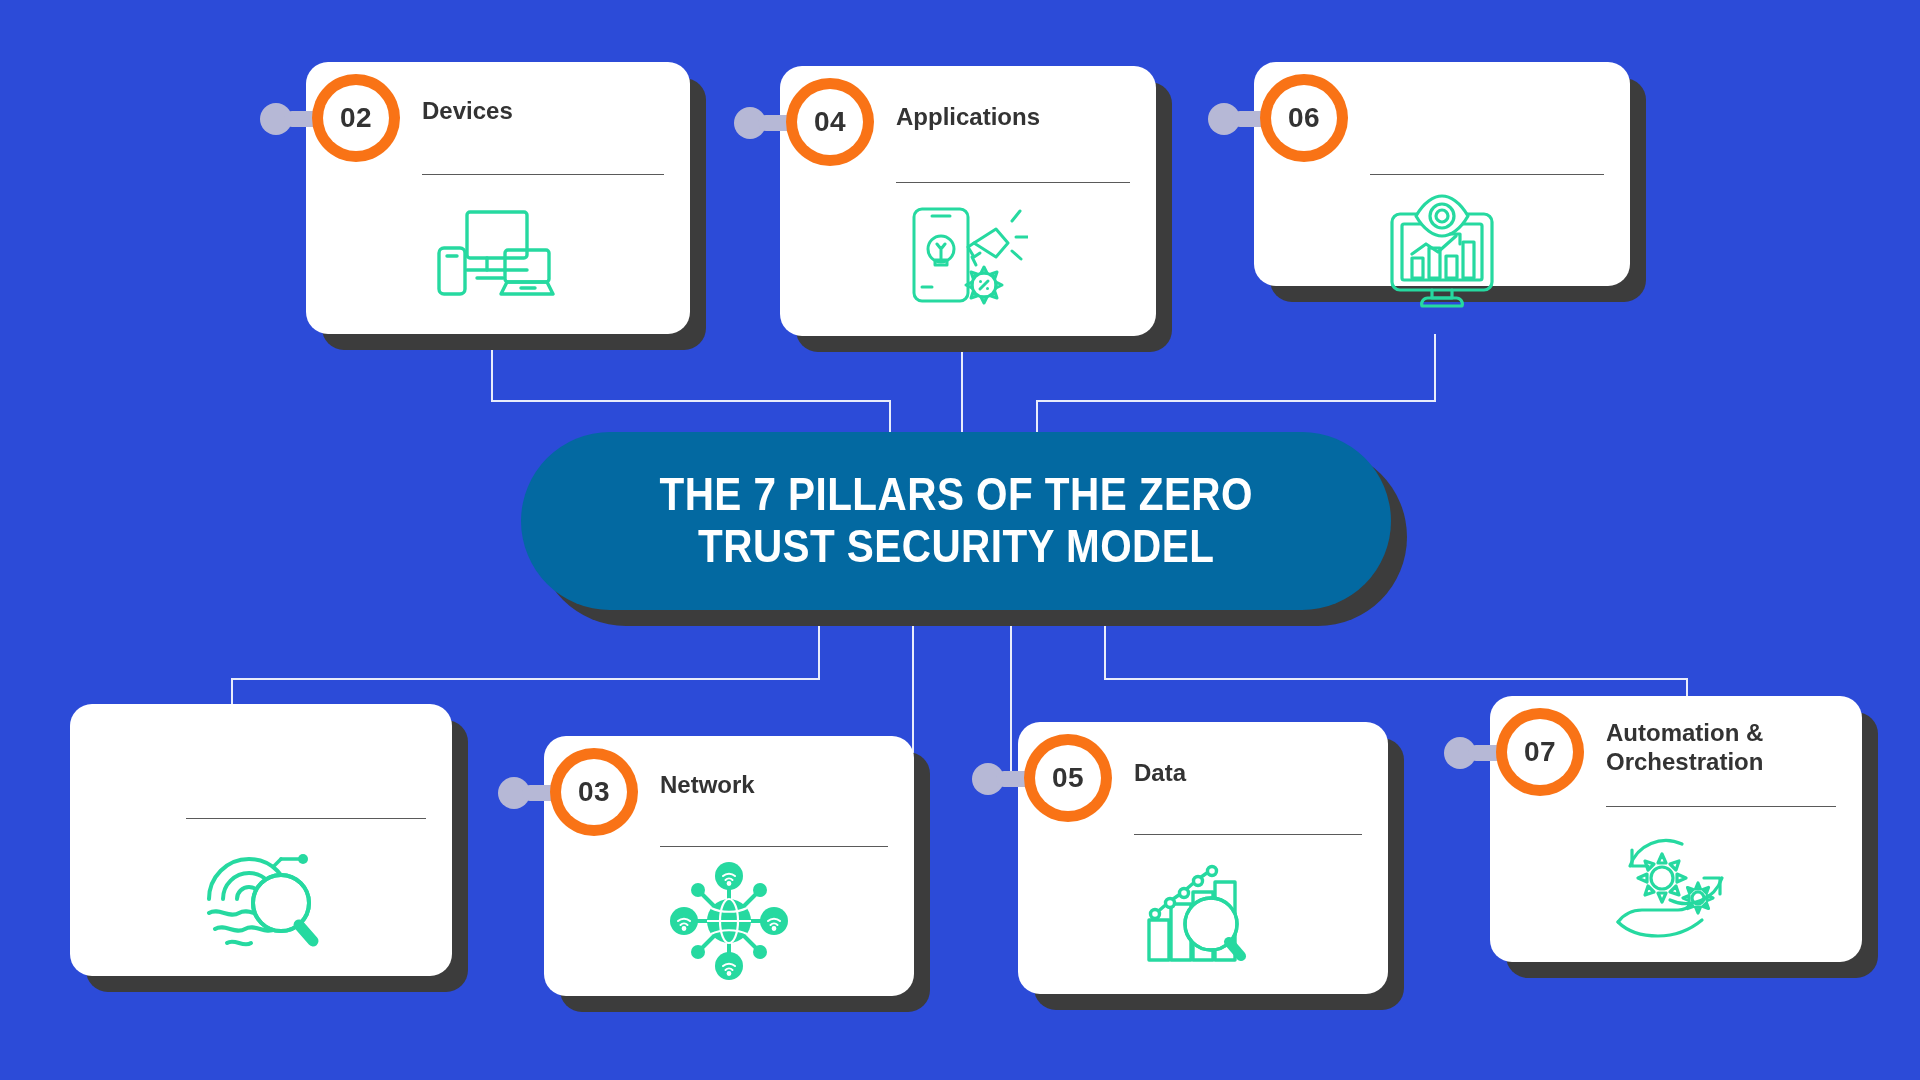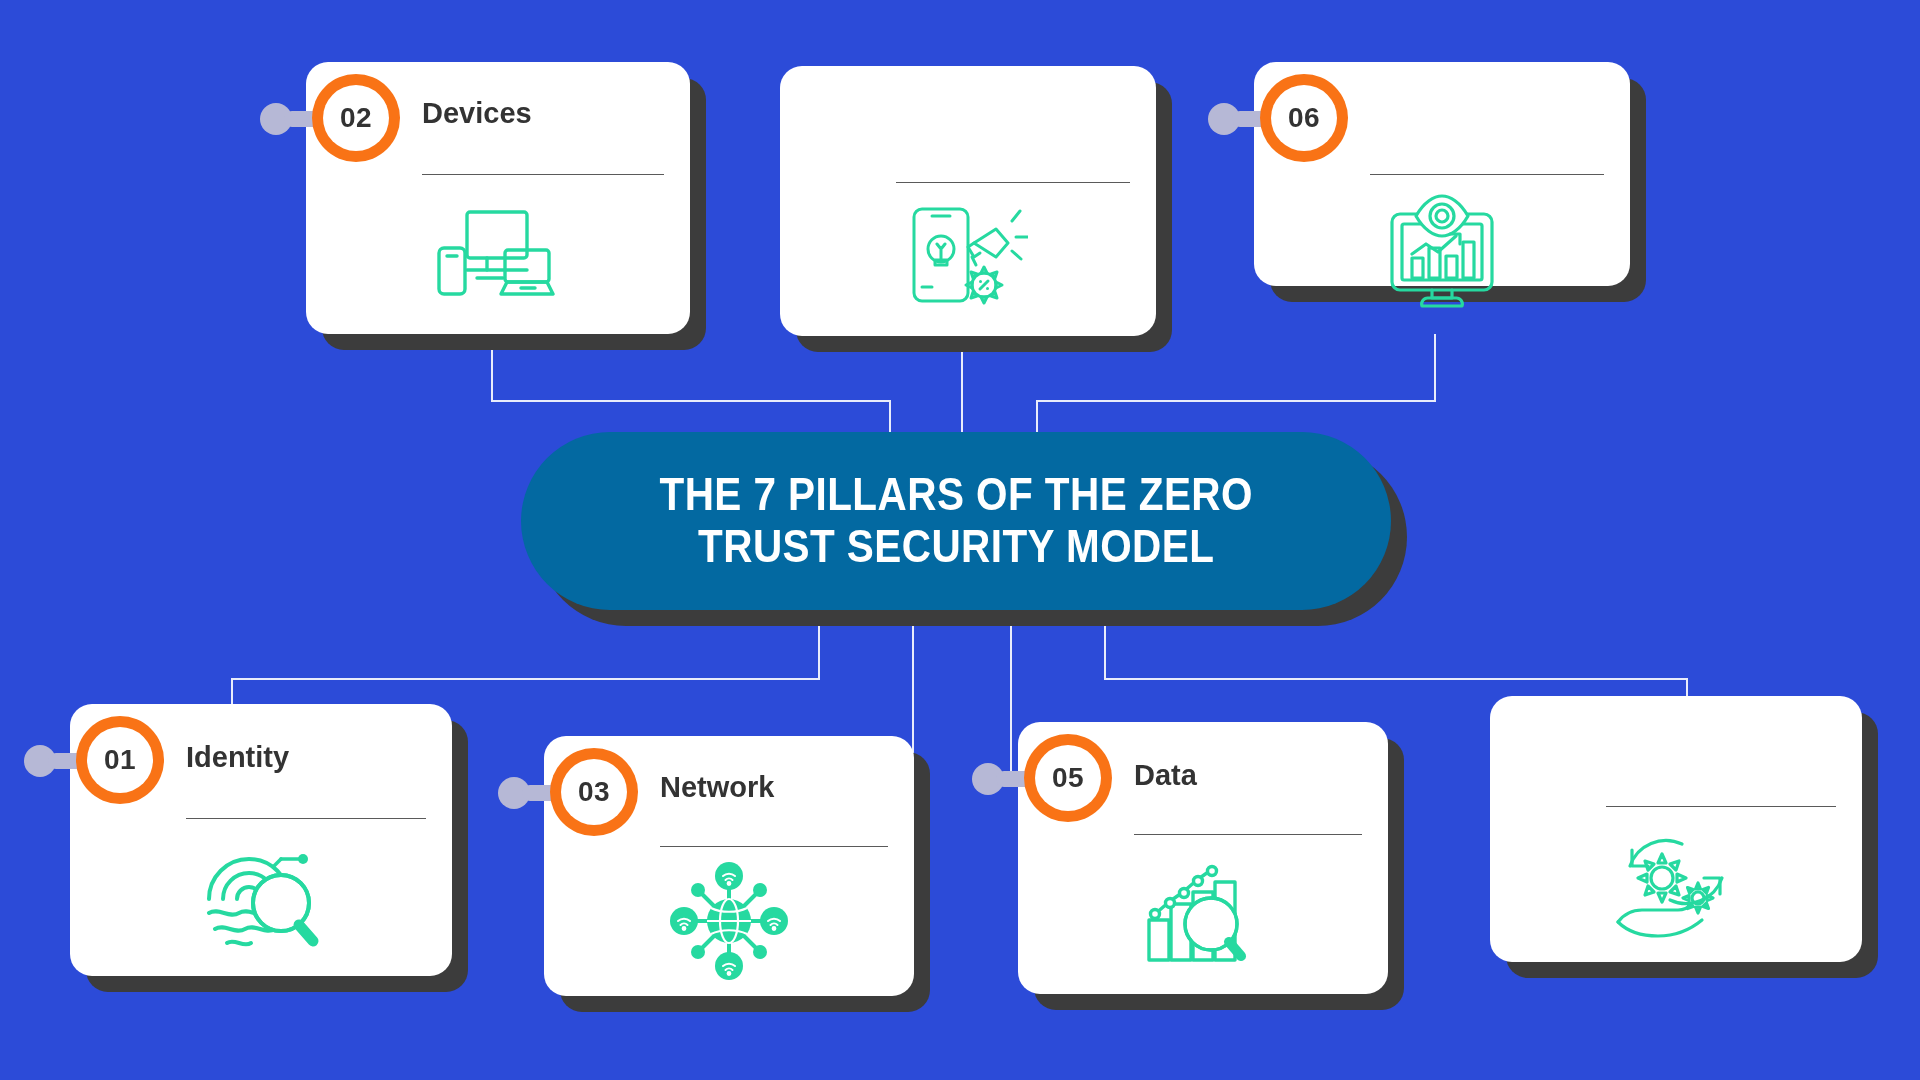--- a/index.html
+++ b/index.html
@@ -135,21 +135,21 @@
     font-weight: 700;
     letter-spacing: 0.5px;
   }
 
   .card-title {
     position: absolute;
     left: 116px;
     top: 0;
     right: 26px;
     color: #333333;
-    font-size: 29px;
+    font-size: 24px;
     font-weight: 700;
     line-height: 1.22;
   }
   .card-rule {
     position: absolute;
     left: 116px;
     right: 26px;
     height: 1px;
     background: #5a5a5a;
   }
@@ -225,20 +225,30 @@
           <path d="M68 92l6-12h40l6 12z"></path>
           <line x1="88" y1="86" x2="102" y2="86"></line>
         </svg>
       </div>
     </div>
   </div>
 
   <div class="card-wrap" style="left:780px; top:66px; width:376px; height:270px;">
     <div class="card-shadow"></div>
     <div class="card">
+      <div class="card-head">
+        <div class="badge-dot"></div>
+        <div class="badge-neck"></div>
+        <div class="badge-ring">
+          <div class="badge-inner">
+            <span class="badge-num">04</span>
+          </div>
+        </div>
+        <div class="card-title" style="top:36px;">Applications</div>
+      </div>
       <div class="card-rule" style="top:116px;"></div>
       <div class="card-icon" style="top:132px; height:120px;">
         <svg width="120" height="110" viewBox="0 0 120 110" fill="none" stroke="#26d9a0" stroke-width="3" stroke-linecap="round" stroke-linejoin="round">
           <rect x="6" y="6" width="54" height="92" rx="8"></rect>
           <line x1="24" y1="13" x2="42" y2="13"></line>
           <line x1="14" y1="84" x2="24" y2="84"></line>
           <circle cx="33" cy="46" r="13"></circle>
           <path d="M27 57h12v5H27z"></path>
           <path d="M33 46v10M33 46l-4-5M33 46l4-5"></path>
           <path d="M66 40l22-14 12 14-12 14z"></path>
@@ -284,30 +294,20 @@
           <path d="M46 96v8h20v-8"></path>
           <path d="M36 112h40a6 6 0 00-6-8H42a6 6 0 00-6 8z"></path>
         </svg>
       </div>
     </div>
   </div>
 
   <div class="card-wrap" style="left:70px; top:704px; width:382px; height:272px;">
     <div class="card-shadow"></div>
     <div class="card">
-      <div class="card-head">
-        <div class="badge-dot"></div>
-        <div class="badge-neck"></div>
-        <div class="badge-ring">
-          <div class="badge-inner">
-            <span class="badge-num">01</span>
-          </div>
-        </div>
-        <div class="card-title" style="top:36px;">Identity</div>
-      </div>
       <div class="card-rule" style="top:114px;"></div>
       <div class="card-icon" style="top:128px; height:128px;">
         <svg width="124" height="118" viewBox="0 0 124 118" fill="none" stroke="#26d9a0" stroke-width="4" stroke-linecap="round" stroke-linejoin="round">
           <path d="M10 62a40 40 0 0180 0"></path>
           <path d="M24 62a26 26 0 0152 0v10"></path>
           <path d="M38 62a12 12 0 0124 0v18"></path>
           <path d="M10 76c10-6 20 6 30 0s20 6 30 0"></path>
           <path d="M16 92c10-6 20 6 30 0s20 6 30 0"></path>
           <path d="M28 106c8-5 16 5 24 0"></path>
           <path d="M82 22h18" stroke-width="3.6"></path>
@@ -412,20 +412,30 @@
           <circle cx="66" cy="66" r="26"></circle>
           <path d="M84 84l12 14" stroke-width="10"></path>
         </svg>
       </div>
     </div>
   </div>
 
   <div class="card-wrap" style="left:1490px; top:696px; width:372px; height:266px;">
     <div class="card-shadow"></div>
     <div class="card">
+      <div class="card-head">
+        <div class="badge-dot"></div>
+        <div class="badge-neck"></div>
+        <div class="badge-ring">
+          <div class="badge-inner">
+            <span class="badge-num">07</span>
+          </div>
+        </div>
+        <div class="card-title" style="top:22px;">Automation &amp; Orchestration</div>
+      </div>
       <div class="card-rule" style="top:110px;"></div>
       <div class="card-icon" style="top:122px; height:128px;">
         <svg width="128" height="112" viewBox="0 0 128 112" fill="none" stroke="#26d9a0" stroke-width="3.2" stroke-linecap="round" stroke-linejoin="round">
           <path d="M18 40a38 38 0 0152-22"></path>
           <path d="M20 24v16h16"></path>
           <path d="M110 52a38 38 0 01-52 22"></path>
           <path d="M108 68V52H92"></path>
           <g transform="translate(24,26)">
             <circle cx="26" cy="26" r="11"></circle>
             <path d="M26 2l4 9h-8zM26 50l4-9h-8zM2 26l9 4v-8zM50 26l-9 4v-8zM9 9l9 3-6 6zM43 43l-9-3 6-6zM43 9l-3 9-6-6zM9 43l3-9 6 6z"></path>

